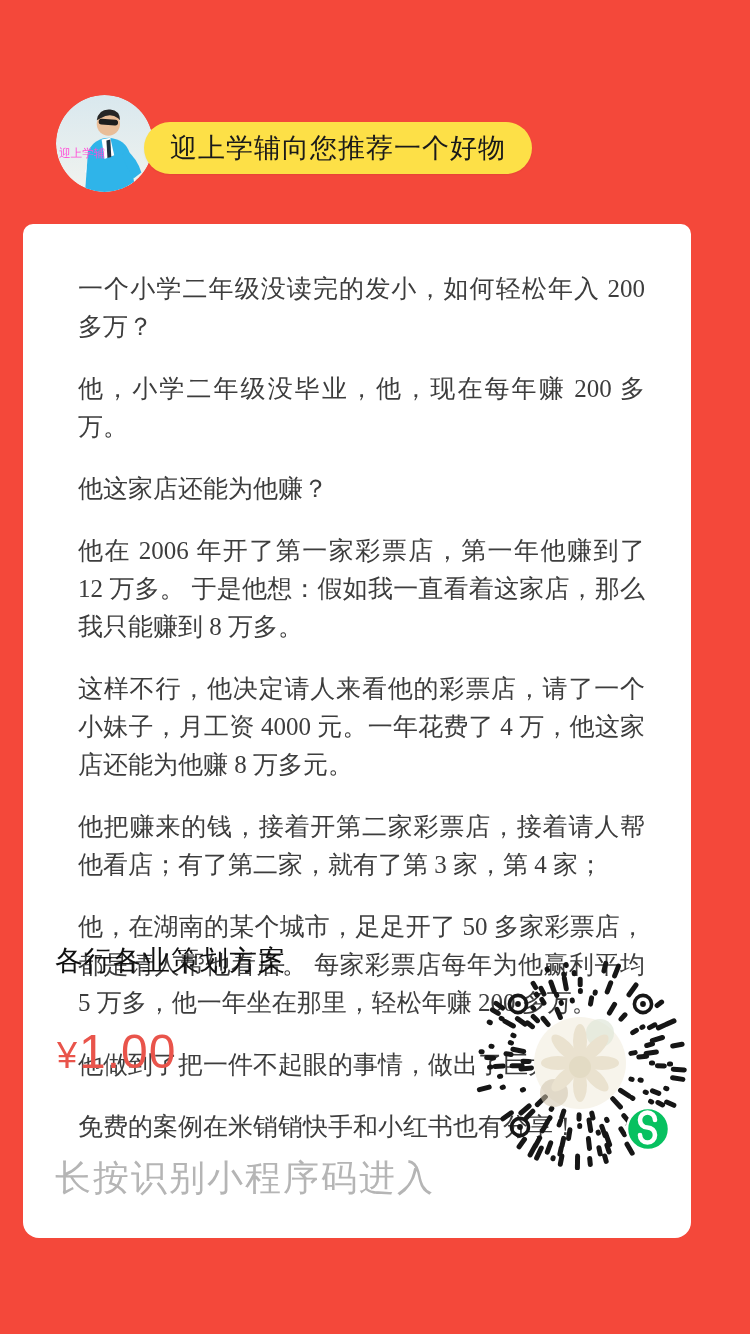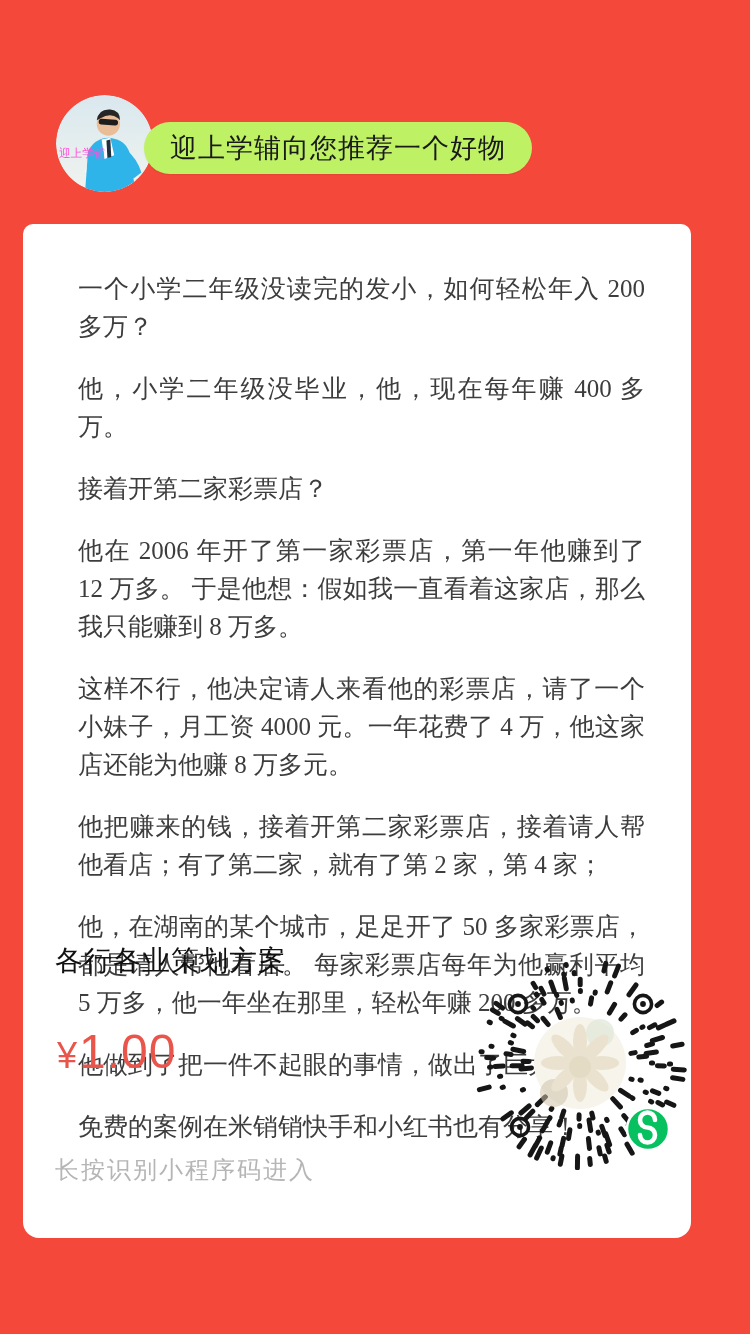--- a/index.html
+++ b/index.html
@@ -20,21 +20,21 @@
     background:var(--background-red);
     font-family:"Liberation Sans","DejaVu Sans",sans-serif;
   }
   
   .avatar{
     position:absolute;left:25px;top:95px;width:97px;height:97px;
     border-radius:50%;overflow:hidden;margin-left:31px;
   }
   .bubble{
     position:absolute;left:144px;top:122px;height:52px;
-    background:#bef264;border-radius:26px;
+    background:#fde047;border-radius:26px;
     display:flex;align-items:center;padding:16px 26px;
     font-size:27px;color:#1a1a1a;letter-spacing:1px;
     box-shadow:0 1px 2px rgba(0,0,0,.06);
     white-space:nowrap;
   }
   
   .card{
     position:absolute;left:23px;top:224px;width:668px;height:1014px;
     background:var(--card-bg);
     border-radius:10px 10px 16px 16px;
@@ -51,21 +51,21 @@
     font-size:28px;color:var(--title-black);letter-spacing:1px;
   }
   .price-row{
     position:absolute;left:34px;top:800px;
     color:var(--price-red);display:flex;align-items:baseline;
   }
   .price-currency{font-size:36px;margin-right:2px;}
   .price-amount{font-size:48px;letter-spacing:1px;}
   .hint{
     position:absolute;left:32px;top:930px;
-    font-size:24px;color:var(--hint-gray);letter-spacing:2px;
+    font-size:36px;color:var(--hint-gray);letter-spacing:2px;
   }
   
   .qr{
     position:absolute;left:450px;top:732px;width:214px;height:214px;
   }
   .qr svg{width:100%;height:100%;display:block;}
 </style>
 </head>
 <body>
 
@@ -102,25 +102,25 @@
   </div>
 
   <div class="bubble">
     <span>迎上学辅向您推荐一个好物</span>
   </div>
 
   <div class="card">
 
     <div class="article">
       <p>一个小学二年级没读完的发小，如何轻松年入 200 多万？</p>
-      <p>他，小学二年级没毕业，他，现在每年赚 400 多万。</p>
-      <p>接着开第二家彩票店？</p>
+      <p>他，小学二年级没毕业，他，现在每年赚 200 多万。</p>
+      <p>他这家店还能为他赚？</p>
       <p>他在 2006 年开了第一家彩票店，第一年他赚到了 12 万多。 于是他想：假如我一直看着这家店，那么我只能赚到 8 万多。</p>
       <p>这样不行，他决定请人来看他的彩票店，请了一个小妹子，月工资 4000 元。一年花费了 4 万，他这家店还能为他赚 8 万多元。</p>
-      <p>他把赚来的钱，接着开第二家彩票店，接着请人帮他看店；有了第二家，就有了第 2 家，第 4 家；</p>
+      <p>他把赚来的钱，接着开第二家彩票店，接着请人帮他看店；有了第二家，就有了第 3 家，第 4 家；</p>
       <p>他，在湖南的某个城市，足足开了 50 多家彩票店，都是请人帮他看店。 每家彩票店每年为他赢利平均 5 万多，他一年坐在那里，轻松年赚 200 多万。</p>
       <p>他做到了把一件不起眼的事情，做出了巨大成绩！</p>
       <p>免费的案例在米销销快手和小红书也有分享！</p>
     </div>
 
     <div class="product-title">各行各业策划方案</div>
 
     <div class="price-row">
       <span class="price-currency">¥</span>
       <span class="price-amount">1.00</span>

